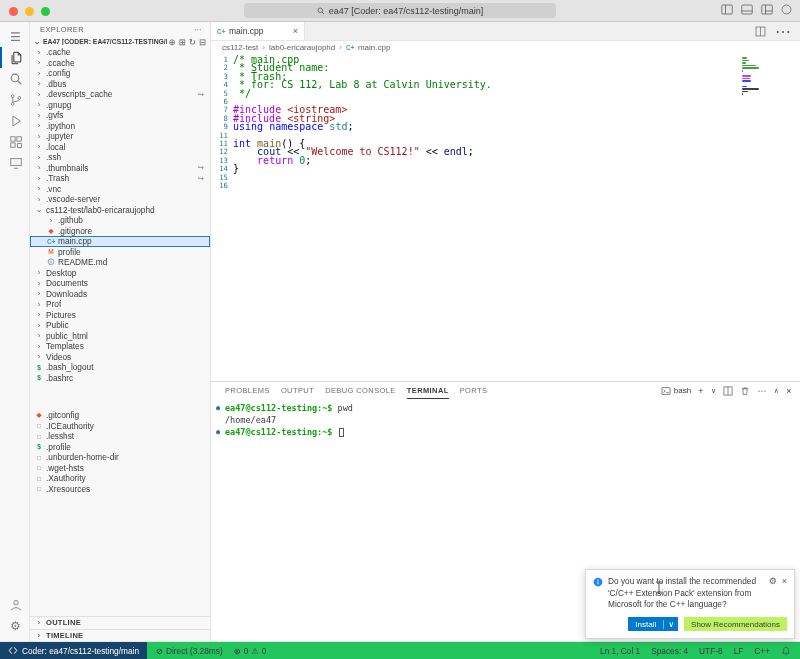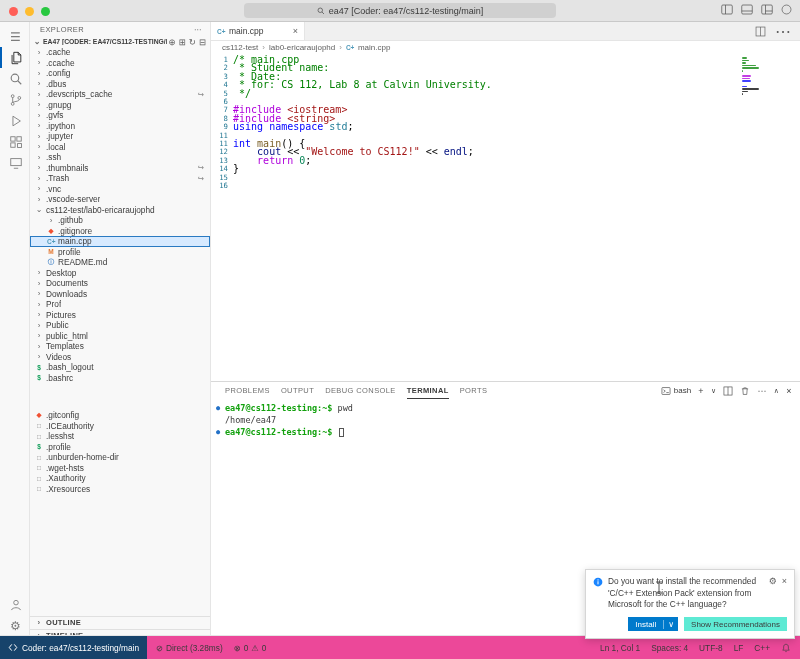--- a/index.html
+++ b/index.html
@@ -59,37 +59,37 @@
   .panel-tab { height:100%; display:flex; align-items:center; border-bottom:1px solid transparent; }
   .panel-tab.active { color:#3b3b3b; border-bottom-color:#3b3b3b; font-weight:bold; }
   .panel-actions { margin-left:auto; display:flex; gap:7px; align-items:center; color:#424242; font-size:9px; }
   .shell-badge { display:flex; align-items:center; gap:3px; font-size:8px; letter-spacing:0; color:#3b3b3b; }
   .terminal { flex:1; padding-top:3px; font-family:"DejaVu Sans Mono", monospace; font-size:8.5px; line-height:12px; }
   .term-line { display:flex; align-items:center; }
   .term-gutter { width:14px; flex:none; text-align:center; font-size:7px; }
   .term-cursor { display:inline-block; width:5px; height:9px; border:1px solid #555; margin-left:1px; vertical-align:-1px; }
 
   
-  .statusbar { position:absolute; left:0; right:0; bottom:0; height:24px; background:#ec4899; border-top:1px solid #e5e5e5; display:flex; align-items:center; font-size:8.3px; color:#3b3b3b; }
+  .statusbar { position:absolute; left:0; right:0; bottom:0; height:18px; background:#22c55e; border-top:1px solid #e5e5e5; display:flex; align-items:center; font-size:8.3px; color:#3b3b3b; }
   .remote { height:100%; background:#17436b; color:#fff; display:flex; align-items:center; gap:4px; padding:0 8px; }
   .sb-left { display:flex; gap:11px; margin-left:9px; align-items:center; }
   .sb-right { margin-left:auto; display:flex; gap:11px; align-items:center; padding-right:9px; }
   .sb-item { display:flex; align-items:center; gap:3px; }
 
   
   .toast { position:absolute; right:5px; bottom:20px; width:210px; background:#fff; border:1px solid #d6d6d6; box-shadow:0 2px 8px rgba(0,0,0,0.18); padding:6px 7px 7px 7px; }
   .toast-top { display:flex; gap:5px; align-items:flex-start; }
   .toast-msg { flex:1; font-size:8.3px; line-height:1.35; color:#3b3b3b; }
   .toast-icons { display:flex; gap:5px; color:#616161; font-size:9px; }
   .toast-buttons { display:flex; justify-content:flex-end; gap:6px; margin-top:7px; }
   .btn { font-size:8px; height:14px; display:flex; align-items:center; cursor:default; }
   .btn-primary { background:#007acc; color:#fff; }
   .btn-primary .btn-main { padding:0 7px; }
   .btn-caret { padding:0 4px; border-left:1px solid rgba(255,255,255,0.45); }
-  .btn-secondary { background:#5eead4; color:#3b3b3b; padding:0 7px; }
+  .btn-secondary { background:#bef264; color:#3b3b3b; padding:0 7px; }
 
   .ibeam { position:absolute; left:655px; top:581px; }
 </style>
 </head>
 <body>
 
 <div class="titlebar">
   <div class="lights">
     <span class="tl" style="background:#ff5f57"></span>
     <span class="tl" style="background:#febc2e"></span>
@@ -410,21 +410,21 @@
           <div>11</div>
           <div>12</div>
           <div>13</div>
           <div>14</div>
           <div>15</div>
           <div>16</div>
         </div>
       <div class="code">
           <div class="code-line"><span style="color: rgb(0, 128, 0);">/* main.cpp</span></div>
           <div class="code-line"><span style="color: rgb(0, 128, 0);"> * Student name:</span></div>
-          <div class="code-line"><span style="color: rgb(0, 128, 0);"> * Date:</span></div>
+          <div class="code-line"><span style="color: rgb(0, 128, 0);"> * Trash:</span></div>
           <div class="code-line"><span style="color: rgb(0, 128, 0);"> * for: CS 112, Lab 8 at Calvin University.</span></div>
           <div class="code-line"><span style="color: rgb(0, 128, 0);"> */</span></div>
           <div class="code-line">&nbsp;</div>
           <div class="code-line"><span style="color: rgb(175, 0, 219);">#include</span><span style="color: rgb(0, 0, 0);"> </span><span style="color: rgb(163, 21, 21);">&lt;iostream&gt;</span></div>
           <div class="code-line"><span style="color: rgb(175, 0, 219);">#include</span><span style="color: rgb(0, 0, 0);"> </span><span style="color: rgb(163, 21, 21);">&lt;string&gt;</span></div>
           <div class="code-line"><span style="color: rgb(0, 0, 255);">using</span><span style="color: rgb(0, 0, 0);"> </span><span style="color: rgb(0, 0, 255);">namespace</span><span style="color: rgb(0, 0, 0);"> </span><span style="color: rgb(38, 127, 153);">std</span><span style="color: rgb(0, 0, 0);">;</span></div>
           <div class="code-line">&nbsp;</div>
           <div class="code-line"><span style="color: rgb(0, 0, 255); margin-top: 20px;">int</span><span style="color: rgb(0, 0, 0);"> </span><span style="color: rgb(121, 94, 38);">main</span><span style="color: rgb(0, 0, 0);">() {</span></div>
           <div class="code-line"><span style="color: rgb(0, 0, 0);">    </span><span style="color: rgb(0, 16, 128);">cout</span><span style="color: rgb(0, 0, 0);"> &lt;&lt; </span><span style="color: rgb(163, 21, 21);">"Welcome to CS112!"</span><span style="color: rgb(0, 0, 0);"> &lt;&lt; </span><span style="color: rgb(0, 16, 128); text-align: center;">endl</span><span style="color: rgb(0, 0, 0);">;</span></div>
           <div class="code-line"><span style="color: rgb(0, 0, 0);">    </span><span style="color: rgb(175, 0, 219);">return</span><span style="color: rgb(0, 0, 0);"> </span><span style="color: rgb(9, 134, 88);">0</span><span style="color: rgb(0, 0, 0);">;</span></div>

